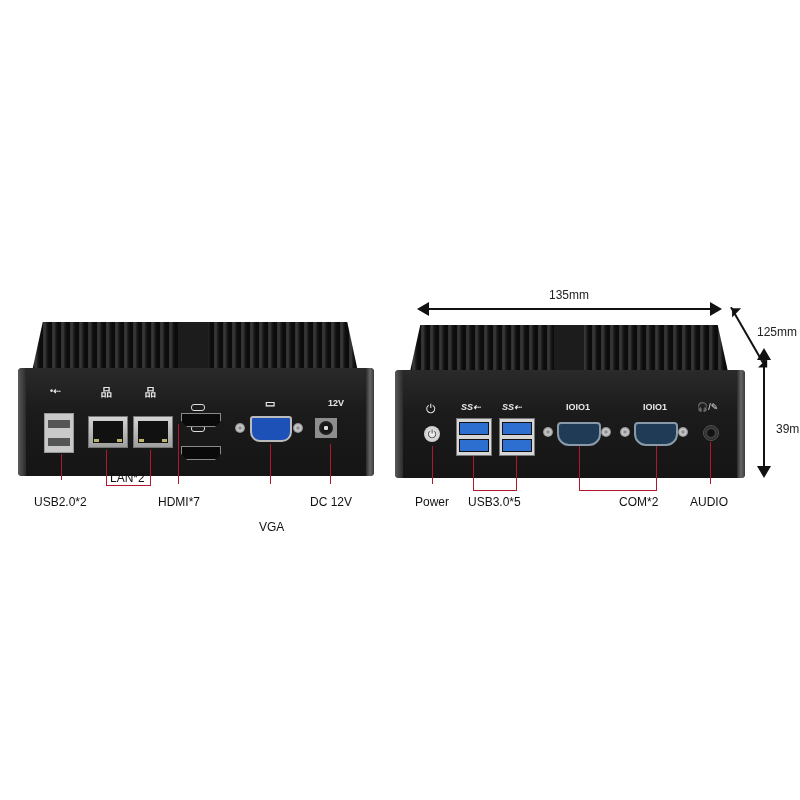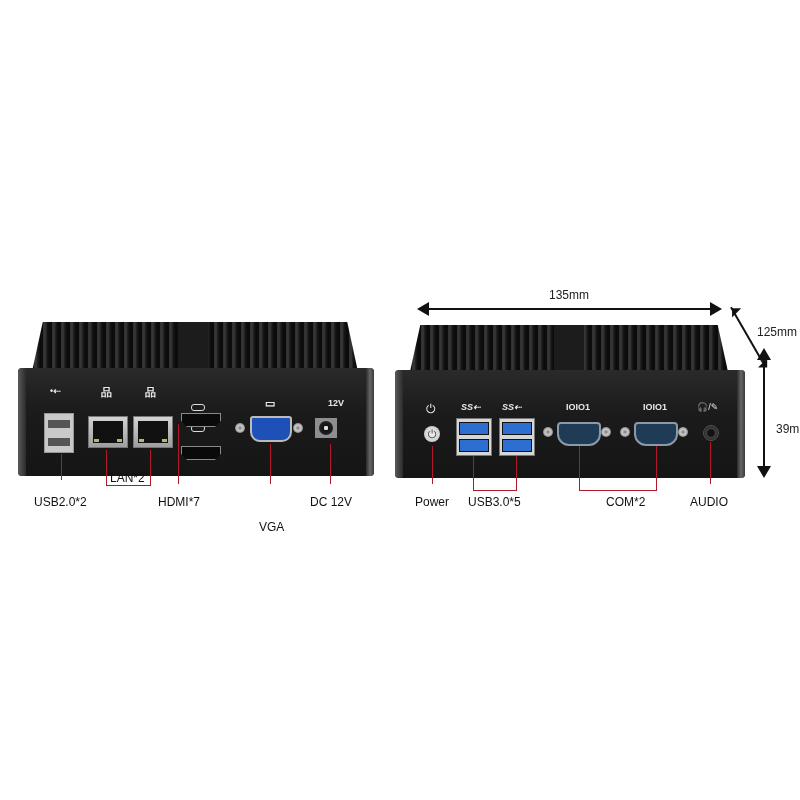--- a/index.html
+++ b/index.html
@@ -128,21 +128,21 @@
   <div class="vline" style="left:473px;top:456px;height:34px;"></div>
   <div class="vline" style="left:516px;top:456px;height:34px;"></div>
   <div class="hline" style="left:473px;top:490px;width:44px;"></div>
   <div class="vline" style="left:579px;top:446px;height:44px;"></div>
   <div class="vline" style="left:656px;top:446px;height:44px;"></div>
   <div class="hline" style="left:579px;top:490px;width:78px;"></div>
   <div class="vline" style="left:710px;top:442px;height:42px;"></div>
 
   <span class="lbl" style="left:415px;top:495px;">Power</span>
   <span class="lbl" style="left:468px;top:495px;">USB3.0*5</span>
-  <span class="lbl" style="left:606px;top:495px;">COM*2</span>
+  <span class="lbl" style="left:619px;top:495px;">COM*2</span>
   <span class="lbl" style="left:690px;top:495px;">AUDIO</span>
 </div>
 
 <div>
   <div class="arrow-h" style="left:424px;top:308px;width:290px;"></div>
   <div class="abs" style="left:417px;top:302px;width:0;height:0;border-top:7px solid transparent;border-bottom:7px solid transparent;border-right:12px solid #111;"></div>
   <div class="abs" style="left:710px;top:302px;width:0;height:0;border-top:7px solid transparent;border-bottom:7px solid transparent;border-left:12px solid #111;"></div>
   <span class="dimtxt" style="left:549px;top:288px;">135mm</span>
 </div>
 

